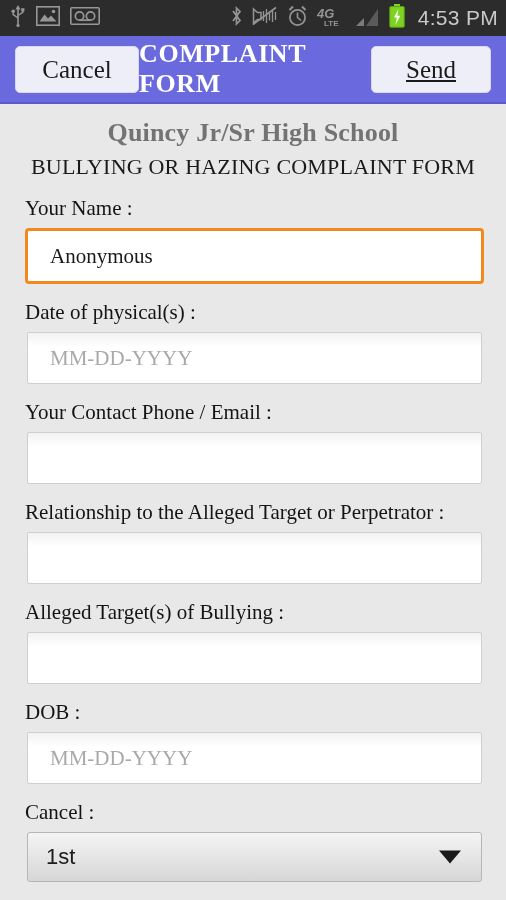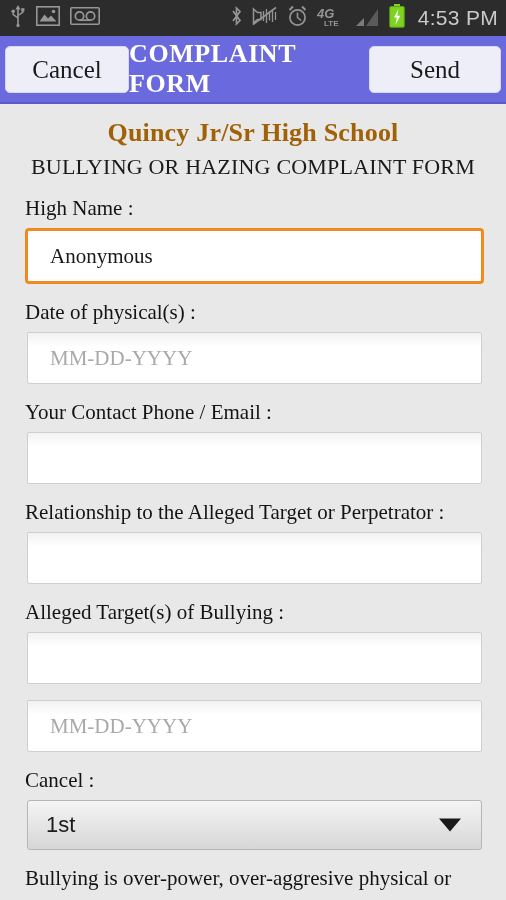--- a/index.html
+++ b/index.html
@@ -39,38 +39,38 @@
     margin-left: 4px;
   }
 
   
   .navbar {
     height: 68px;
     background: #6a6ade;
     display: flex;
     align-items: center;
     justify-content: space-between;
-    padding: 0 5px;
+    padding: 0 15px;
     border-bottom: 2px solid #5a5ac8;
     position: relative;
   }
   .nav-btn {
     background: #eeeef8;
     border: 1px solid #d8d8ea;
     border-radius: 5px;
     padding: 10px 0;
     font-family: "Liberation Serif", serif;
     font-size: 25px;
     color: #1a1a1a;
     line-height: 1;
     text-align: center;
     cursor: pointer;
   }
   #cancel-btn { width: 124px; }
-  #send-btn   { width: 132px; }
+  #send-btn   { width: 120px; text-decoration: underline; }
   .nav-title {
     color: #ffffff;
     font-family: "Liberation Serif", serif;
     font-weight: bold;
     font-size: 26px;
     letter-spacing: 0.6px;
     flex: 1;
     text-align: left;
   }
 
@@ -78,21 +78,21 @@
   .content {
     background: #e8e8e8;
     height: calc(900px - 36px - 68px);
     overflow: hidden;
     padding: 0 25px;
   }
   .school-name {
     text-align: center;
     font-weight: bold;
     font-size: 26px;
-    color: #a16207;
+    color: #737373;
     margin-top: 14px;
     letter-spacing: 0.2px;
   }
   .form-subtitle {
     text-align: center;
     font-size: 22px;
     color: #1a1a1a;
     margin-top: 6px;
     letter-spacing: 0.2px;
   }
@@ -249,40 +249,41 @@
   <button class="nav-btn" id="send-btn">Send</button>
 </div>
 
 <div class="content">
 
   <div class="school-name">Quincy Jr/Sr High School</div>
   <div class="form-subtitle">BULLYING OR HAZING COMPLAINT FORM</div>
 
   <div id="fields-container">
       <div class="field">
-        <div class="field-label">High Name :</div>
+        <div class="field-label">Your Name :</div>
         <input type="text" class="text-input focused" placeholder="" value="Anonymous" style="">
       </div>
       <div class="field">
         <div class="field-label">Date of physical(s) :</div>
         <input type="text" class="text-input" placeholder="MM-DD-YYYY" style="">
       </div>
       <div class="field">
         <div class="field-label">Your Contact Phone / Email :</div>
         <input type="text" class="text-input" placeholder="" style="">
       </div>
       <div class="field">
         <div class="field-label">Relationship to the Alleged Target or Perpetrator :</div>
         <input type="text" class="text-input" placeholder="" style="">
       </div>
       <div class="field">
         <div class="field-label">Alleged Target(s) of Bullying :</div>
         <input type="text" class="text-input" placeholder="" style="">
       </div>
       <div class="field">
+        <div class="field-label">DOB :</div>
         <input type="text" class="text-input" placeholder="MM-DD-YYYY" style="">
       </div>
     </div>
 
   <div class="field">
     <div class="field-label">Cancel :</div>
     <div class="select-wrap">
       <span class="select-value">1st</span>
       <span class="select-arrow"></span>
     </div>

